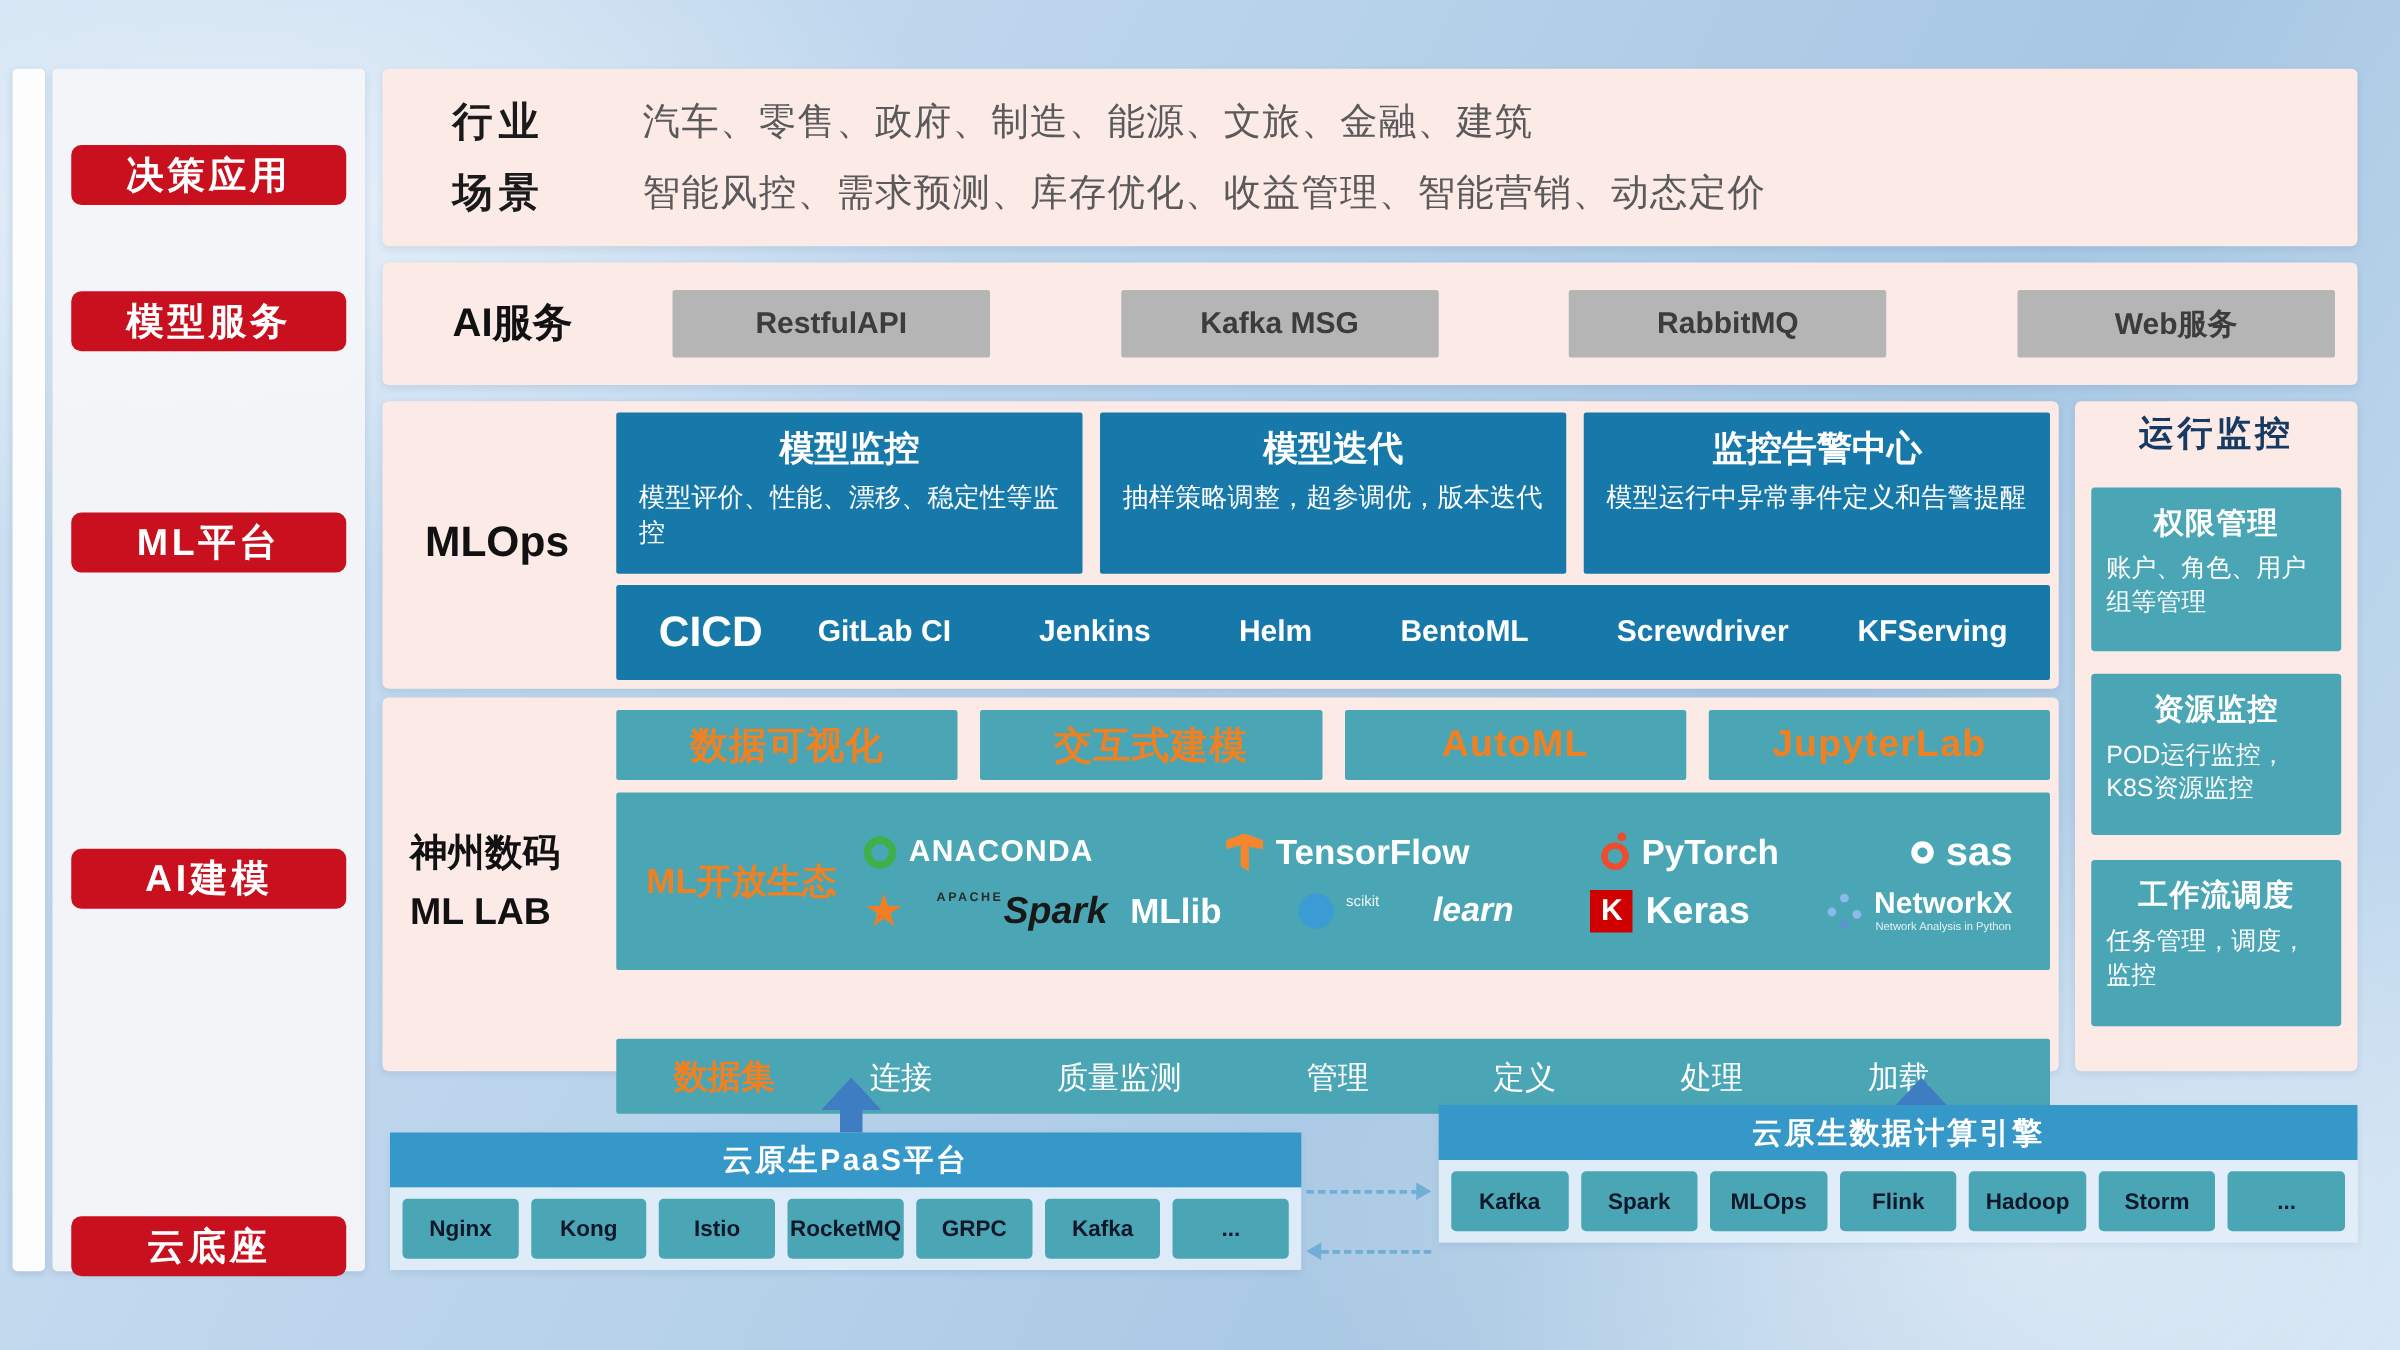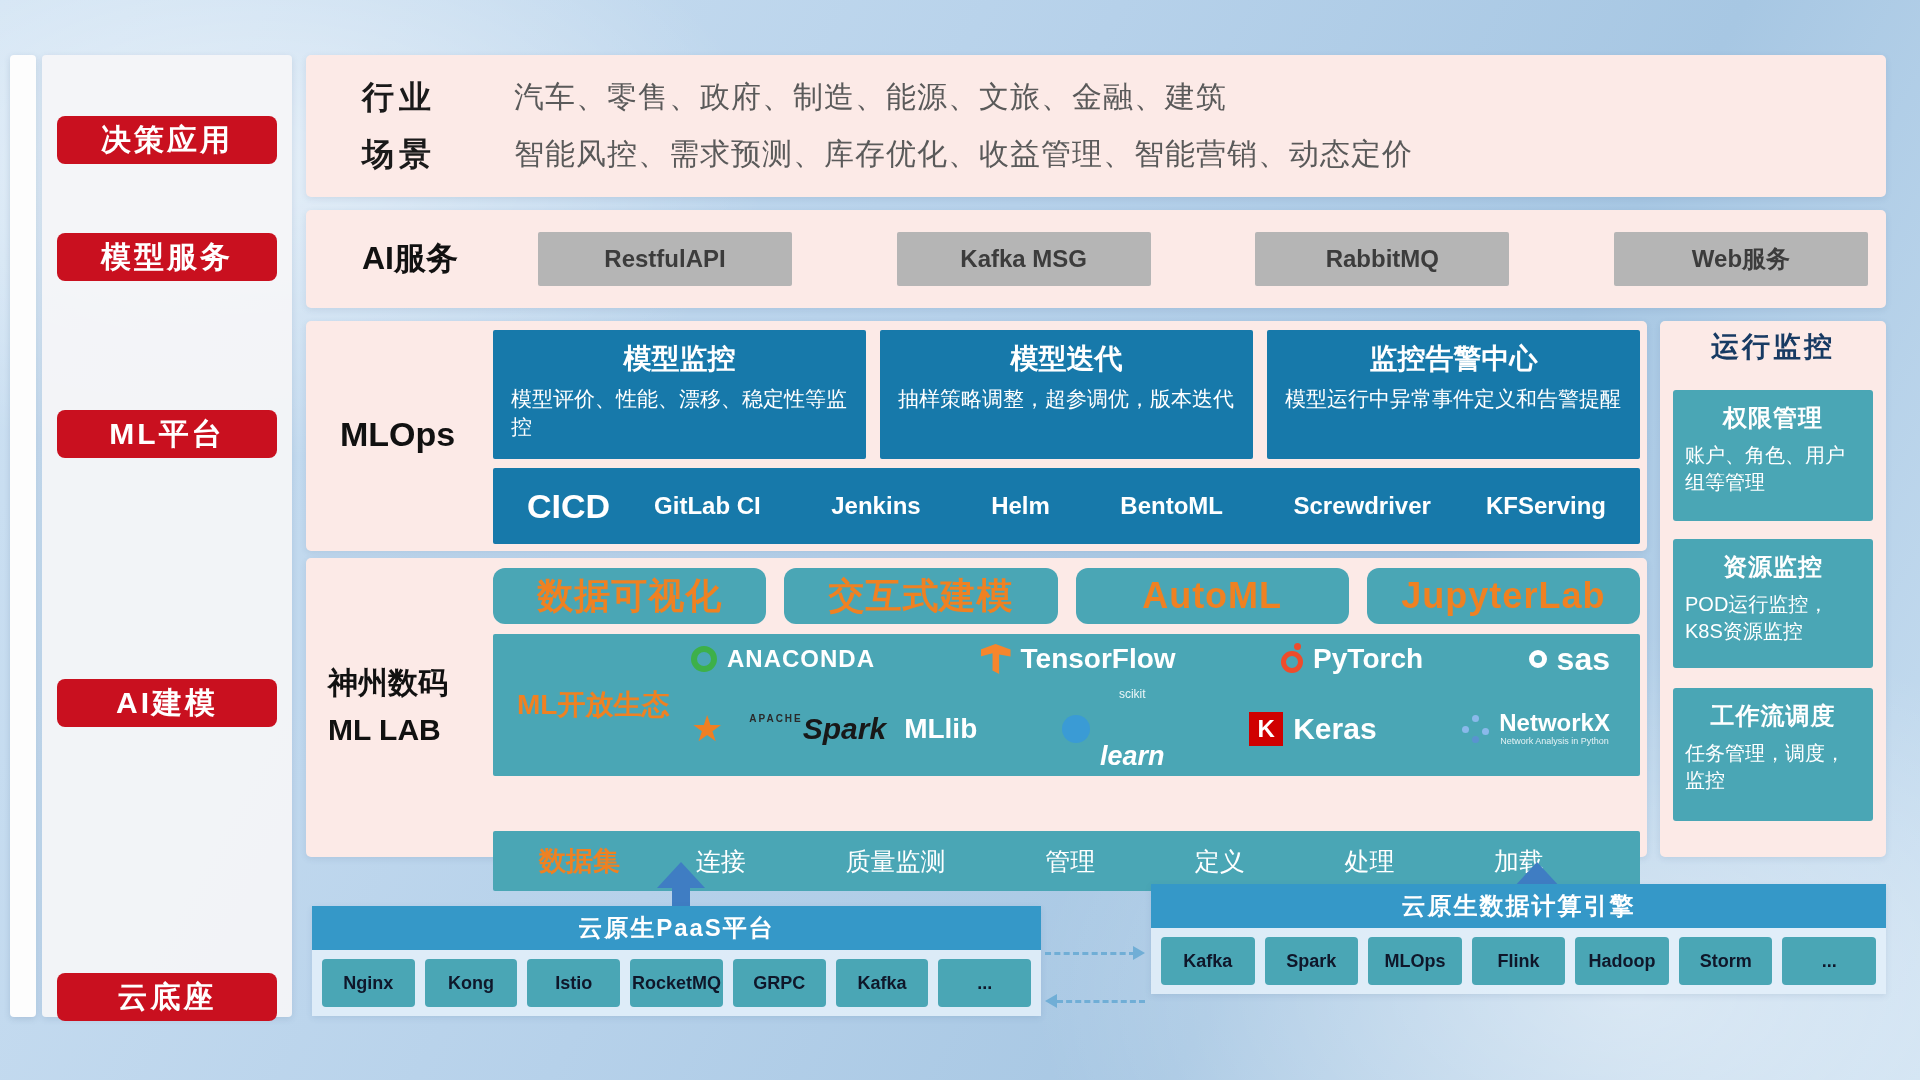--- a/index.html
+++ b/index.html
@@ -29,41 +29,41 @@
   .blue-card { flex:1; height:129px; background:var(--blue-card,#1779aa); border-radius:2px; padding:10px 18px; color:#fff; }
   .blue-card-title { text-align:center; font-size:28px; font-weight:700; margin-bottom:7px; }
   .blue-card-desc { font-size:21px; line-height:1.32; }
   .cicd-bar { position:absolute; left:187px; top:147px; width:1147px; height:76px; background:var(--blue-card,#1779aa); border-radius:2px; display:flex; align-items:center; padding:0 34px; color:#fff; }
   .cicd-label { font-size:34px; font-weight:700; margin-right:44px; }
   .cicd-items { flex:1; display:flex; justify-content:space-between; align-items:center; }
   .cicd-item { font-size:24px; font-weight:700; max-width:122px; text-align:center; line-height:1.12; }
   .row4 { left:306px; top:558px; width:1341px; height:299px; }
   .mllab-label { position:absolute; left:22px; top:102px; font-size:30px; font-weight:700; color:#111; line-height:1.55; }
   .tools-row { position:absolute; left:187px; top:10px; width:1147px; height:56px; display:flex; gap:18px; }
-  .tool-btn { flex:1; background:var(--teal,#4aa6b5); color:var(--orange,#ef8122); font-size:36px; font-weight:700; display:flex; align-items:center; justify-content:center; border-radius:12px; letter-spacing:1px; }
+  .tool-btn { flex:1; background:var(--teal,#4aa6b5); color:var(--orange,#ef8122); font-size:30px; font-weight:700; display:flex; align-items:center; justify-content:center; border-radius:2px; letter-spacing:1px; }
   .eco-box { position:absolute; left:187px; top:76px; width:1147px; height:142px; background:var(--teal,#4aa6b5); border-radius:2px; display:flex; align-items:center; padding:0 24px; }
   .eco-label { font-size:28px; font-weight:700; color:var(--orange,#ef8122); width:168px; flex:none; }
   .logo-grid { flex:1; display:flex; flex-direction:column; justify-content:center; gap:10px; }
   .logo-row { display:flex; justify-content:space-between; align-items:center; padding:0 6px;text-align:center; }
   .logo { display:flex; align-items:center; gap:10px; color:#fff; }
   .logo-text { font-size:28px; font-weight:600; }
   .anaconda-ic { width:26px; height:26px; border:6px solid #3db049; border-radius:50%; flex:none; }
   .ana-text { font-size:24px; font-weight:700; letter-spacing:1px; }
   .tf-ic { width:30px; height:30px; background:#f6862d; clip-path:polygon(50% 0,100% 18%,100% 42%,62% 35%,62% 100%,40% 88%,40% 31%,0 42%,0 18%); flex:none; }
   .pt-ic { width:22px; height:22px; border:5px solid #ee4c2c; border-radius:50%; position:relative; flex:none; margin-top:6px; }
   .pt-ic::after { content:''; position:absolute; width:7px; height:7px; border-radius:50%; background:#ee4c2c; top:-13px; right:-3px; }
   .sas-ic { width:18px; height:18px; border:5px solid #fff; border-radius:50%; flex:none; }
   .sas-text { font-size:32px; font-weight:700; }
   .spark-ic { color:#f07f23; font-size:36px; line-height:1; flex:none; }
   .spark-stack { display:flex; flex-direction:row; line-height:1;margin-left:16px; }
   .spark-apache { font-size:10px; color:#2a2a2a; letter-spacing:2px; font-weight:700; }
   .spark-text { font-size:30px; font-weight:800; font-style:italic; color:#181818; }
   .mllib-text { font-size:28px; font-weight:700; margin-left:8px; }
   .scikit-ic { width:28px; height:28px; background:#3a9bd5; border-radius:50%; flex:none; }
-  .scikit-stack { display:flex; flex-direction:column; line-height:1;gap:43px; }
+  .scikit-stack { display:flex; flex-direction:row; line-height:1;gap:43px; }
   .scikit-top { font-size:12px; color:rgba(255,255,255,.9); }
   .scikit-text { font-size:27px; font-weight:700; font-style:italic; color:#fff; }
   .keras-ic { width:34px; height:34px; background:#d00000; color:#fff; display:flex; align-items:center; justify-content:center; font-size:24px; font-weight:700; flex:none; }
   .keras-text { font-size:30px; font-weight:700; }
   .nx-ic { position:relative; width:28px; height:30px; flex:none; }
   .nx-ic::before { content:''; position:absolute; left:11px; top:1px; width:7px; height:7px; border-radius:50%; background:#8ab9ea; box-shadow:-10px 11px 0 #8ab9ea, 10px 13px 0 #8ab9ea, 0 21px 0 #5a93d0; }
   .nx-stack { display:flex; flex-direction:column; line-height:1.1; }
   .nx-text { font-size:24px; font-weight:700; }
   .nx-sub { font-size:9px; color:rgba(255,255,255,.85); }
   .data-bar { position:absolute; left:187px; top:228px; width:1147px; height:60px; background:var(--teal,#4aa6b5); border-radius:2px; display:flex; align-items:center; padding:0 46px;margin-top:45px; }

